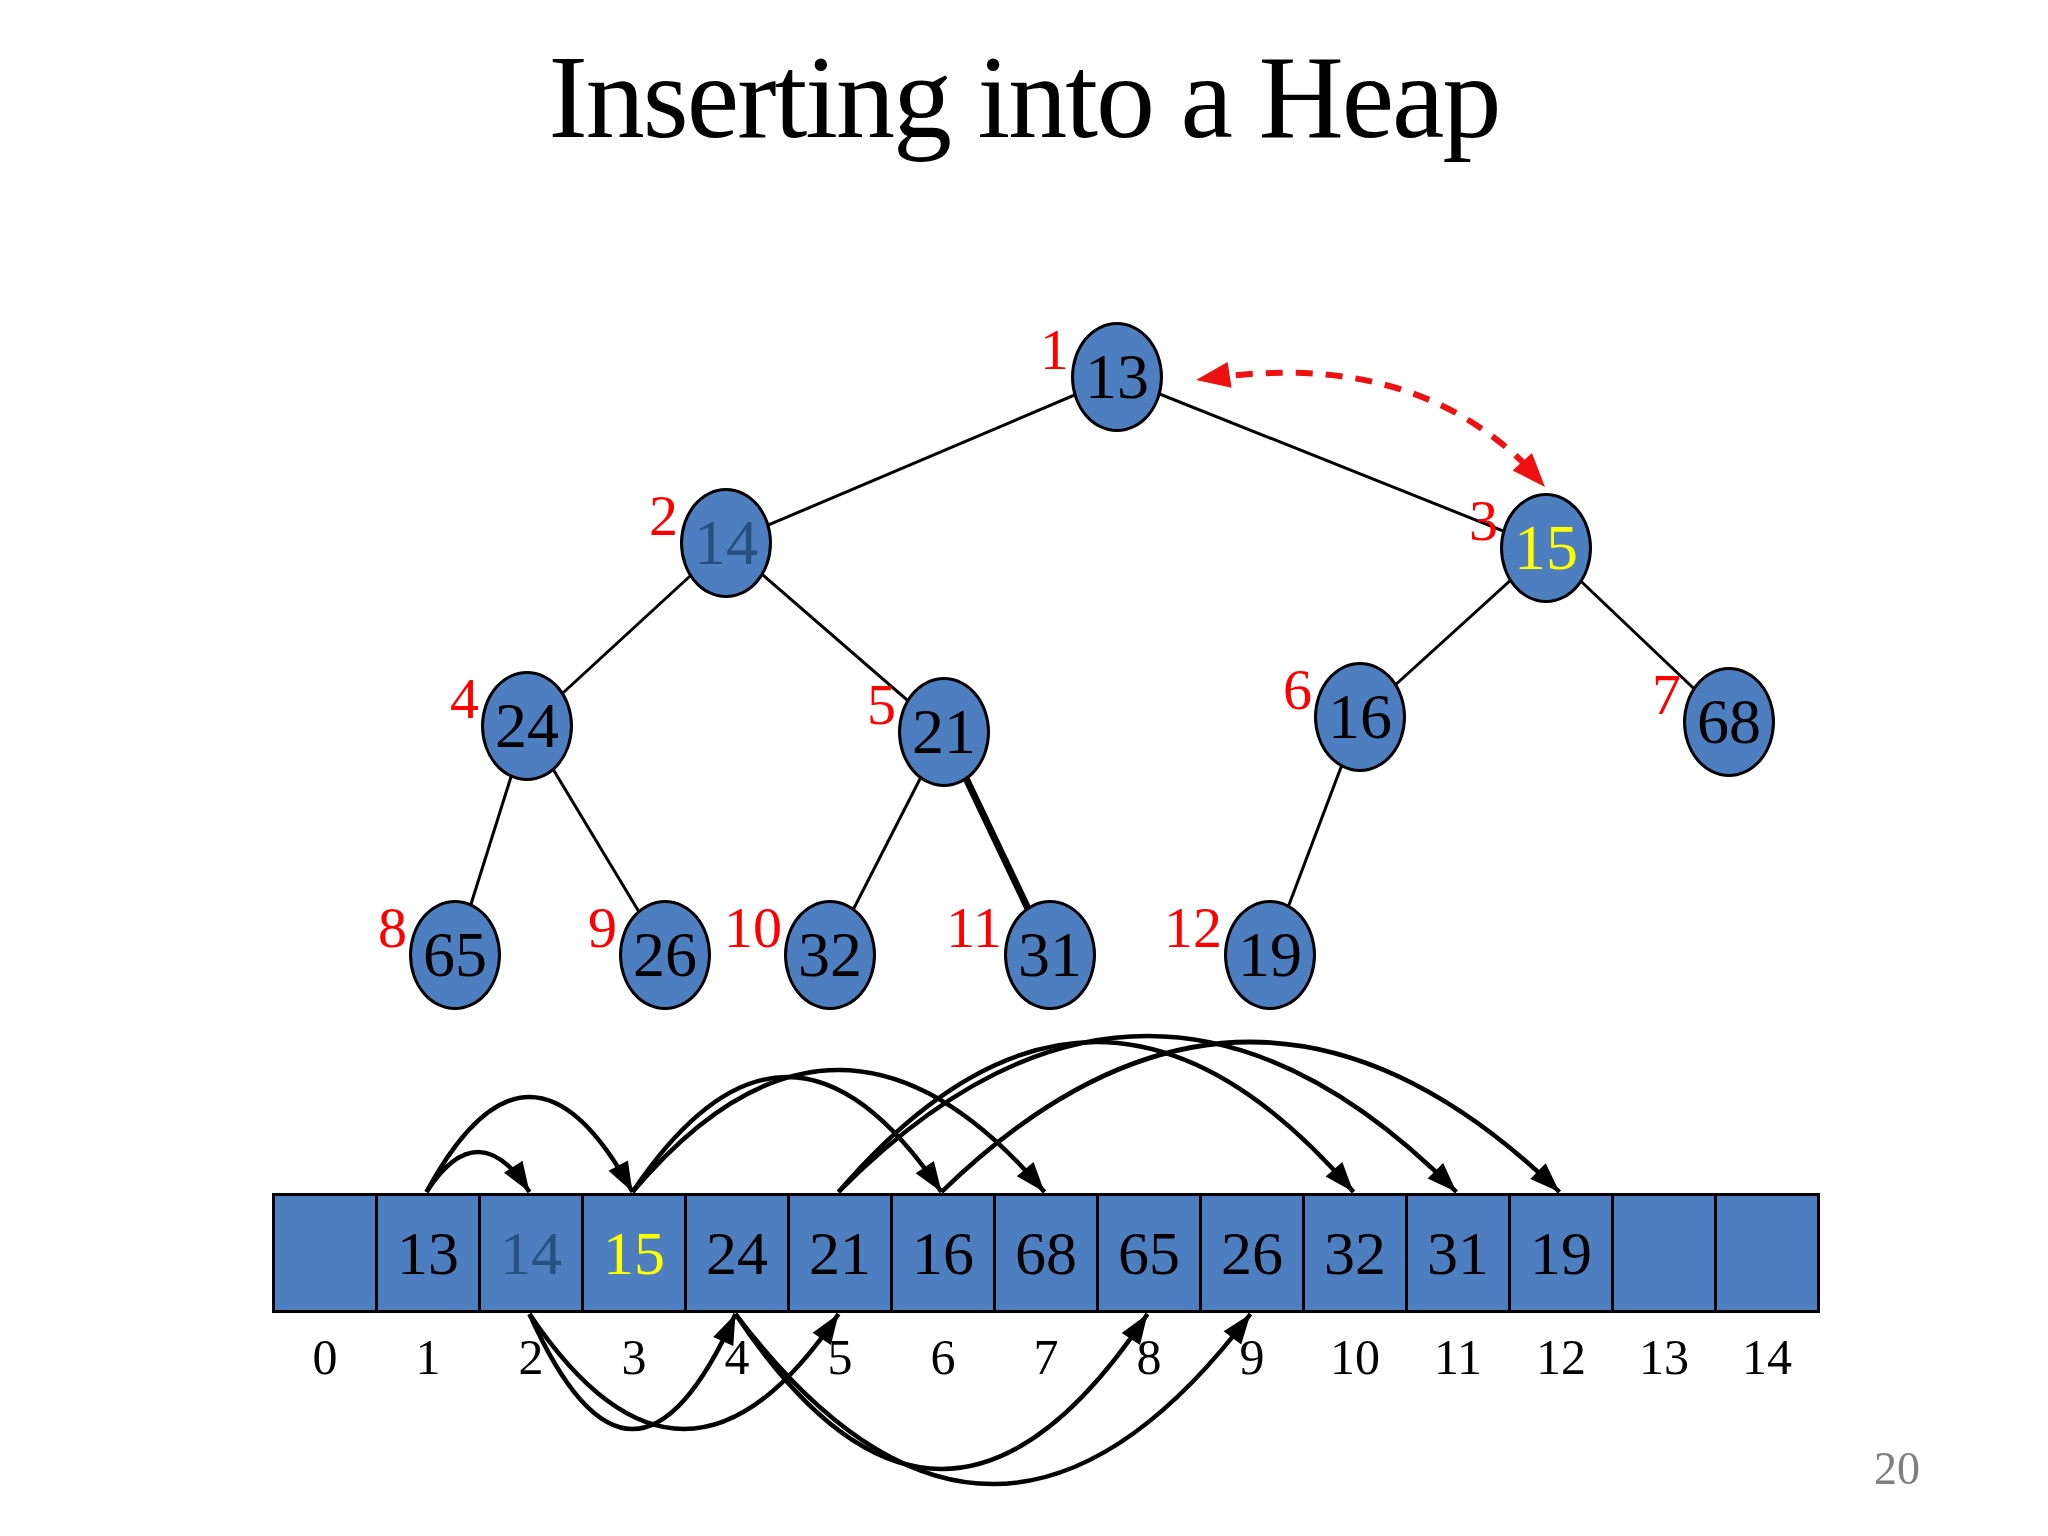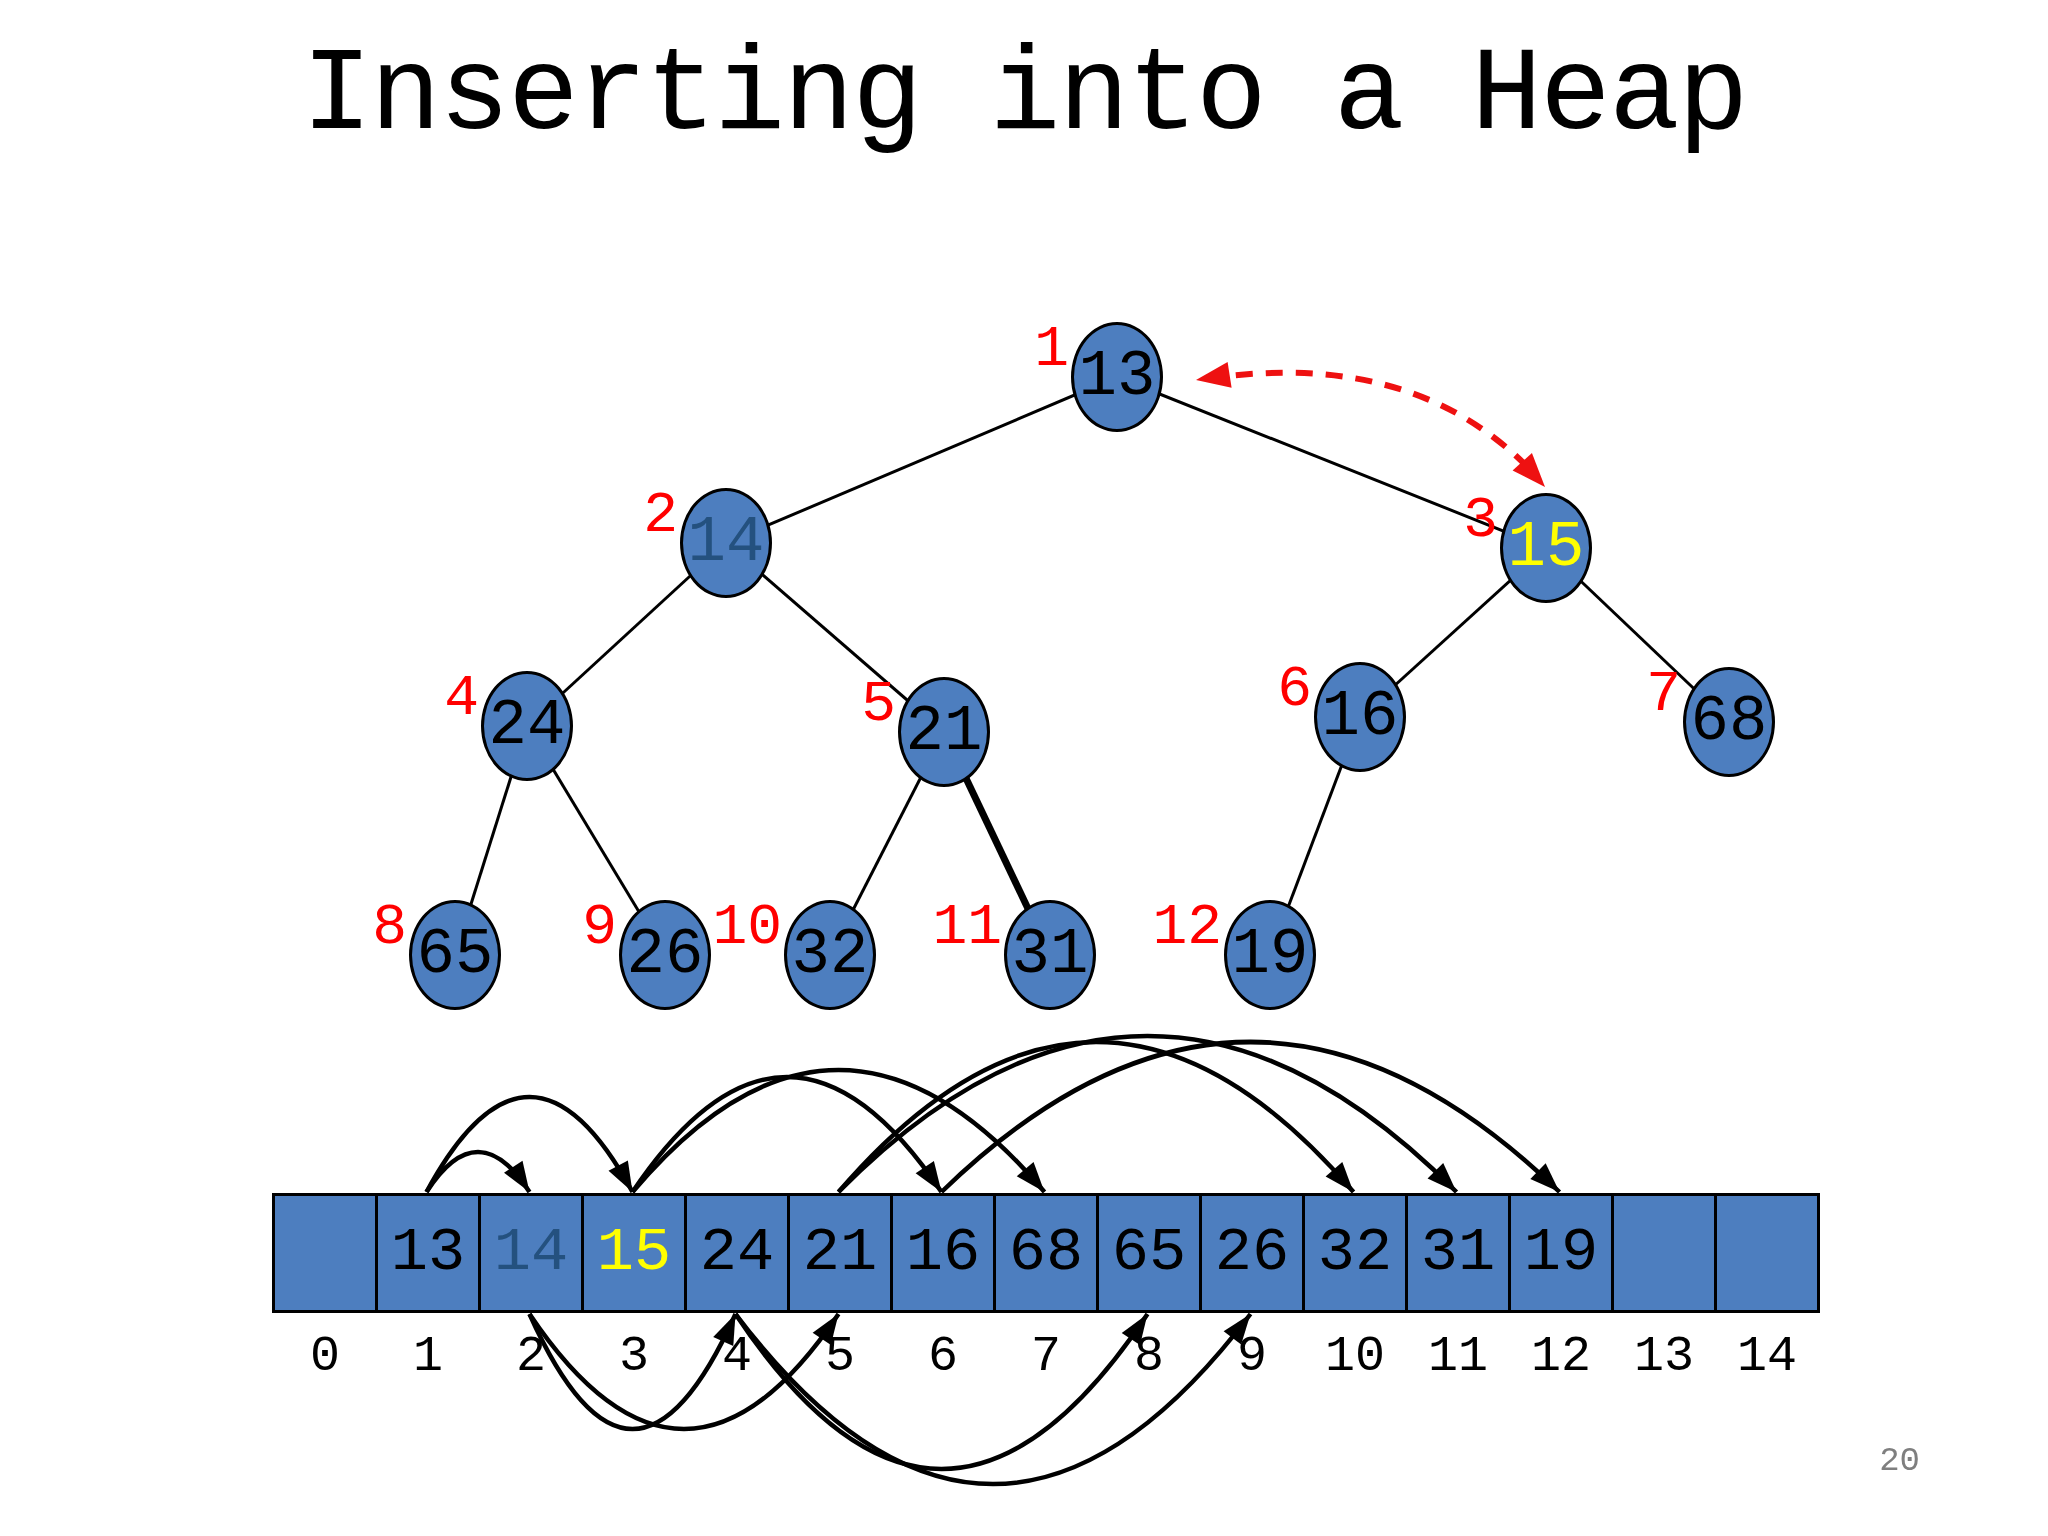--- a/index.html
+++ b/index.html
@@ -1,19 +1,19 @@
 <!DOCTYPE html>
 <html><head>
 <meta charset="utf-8">
 <style>
   *{box-sizing:border-box;margin:0;padding:0}
   html,body{background:#ffffff}
   #slide{
     position:relative;width:2048px;height:1536px;background:#ffffff;overflow:hidden;
-    font-family:Liberation Mono, monospace;color:#000;
+    font-family:Liberation Serif, serif;color:#000;
   }
   #wires{position:absolute;left:0;top:0;width:2048px;height:1536px}
   .title{
     position:absolute;left:0;top:30px;width:100%;text-align:center;
     font-size:118px;letter-spacing:-2px;color:#000;
   }
   .annotation{
     position:absolute;left:103px;top:340px;width:470px;
     font-size:60px;line-height:1.32;color:#000;
   }
@@ -25,21 +25,21 @@
     position:absolute;width:130px;height:62px;line-height:62px;text-align:right;
     font-size:58px;
   }
   .cell{
     position:absolute;border:3px solid #000;
     display:flex;align-items:center;justify-content:center;font-size:62px;line-height:1;
   }
   .cell-index{
     position:absolute;height:52px;line-height:52px;text-align:center;font-size:50px;color:#000;
   }
-  .page-num{position:absolute;right:128px;top:1442px;font-size:34px;color:#7f7f7f}
+  .page-num{position:absolute;right:128px;top:1442px;font-size:46px;color:#7f7f7f}
 </style>
 </head>
 <body>
 
 <div id="slide">
   <svg id="wires" viewBox="0 0 2048 1536" xmlns="http://www.w3.org/2000/svg">
       <line x1="1117" y1="377" x2="726" y2="543" stroke="#000000" stroke-width="3"></line>
       <line x1="1117" y1="377" x2="1546" y2="548" stroke="#000000" stroke-width="3"></line>
       <line x1="726" y1="543" x2="527" y2="726" stroke="#000000" stroke-width="3"></line>
       <line x1="726" y1="543" x2="944" y2="732" stroke="#000000" stroke-width="3"></line>

